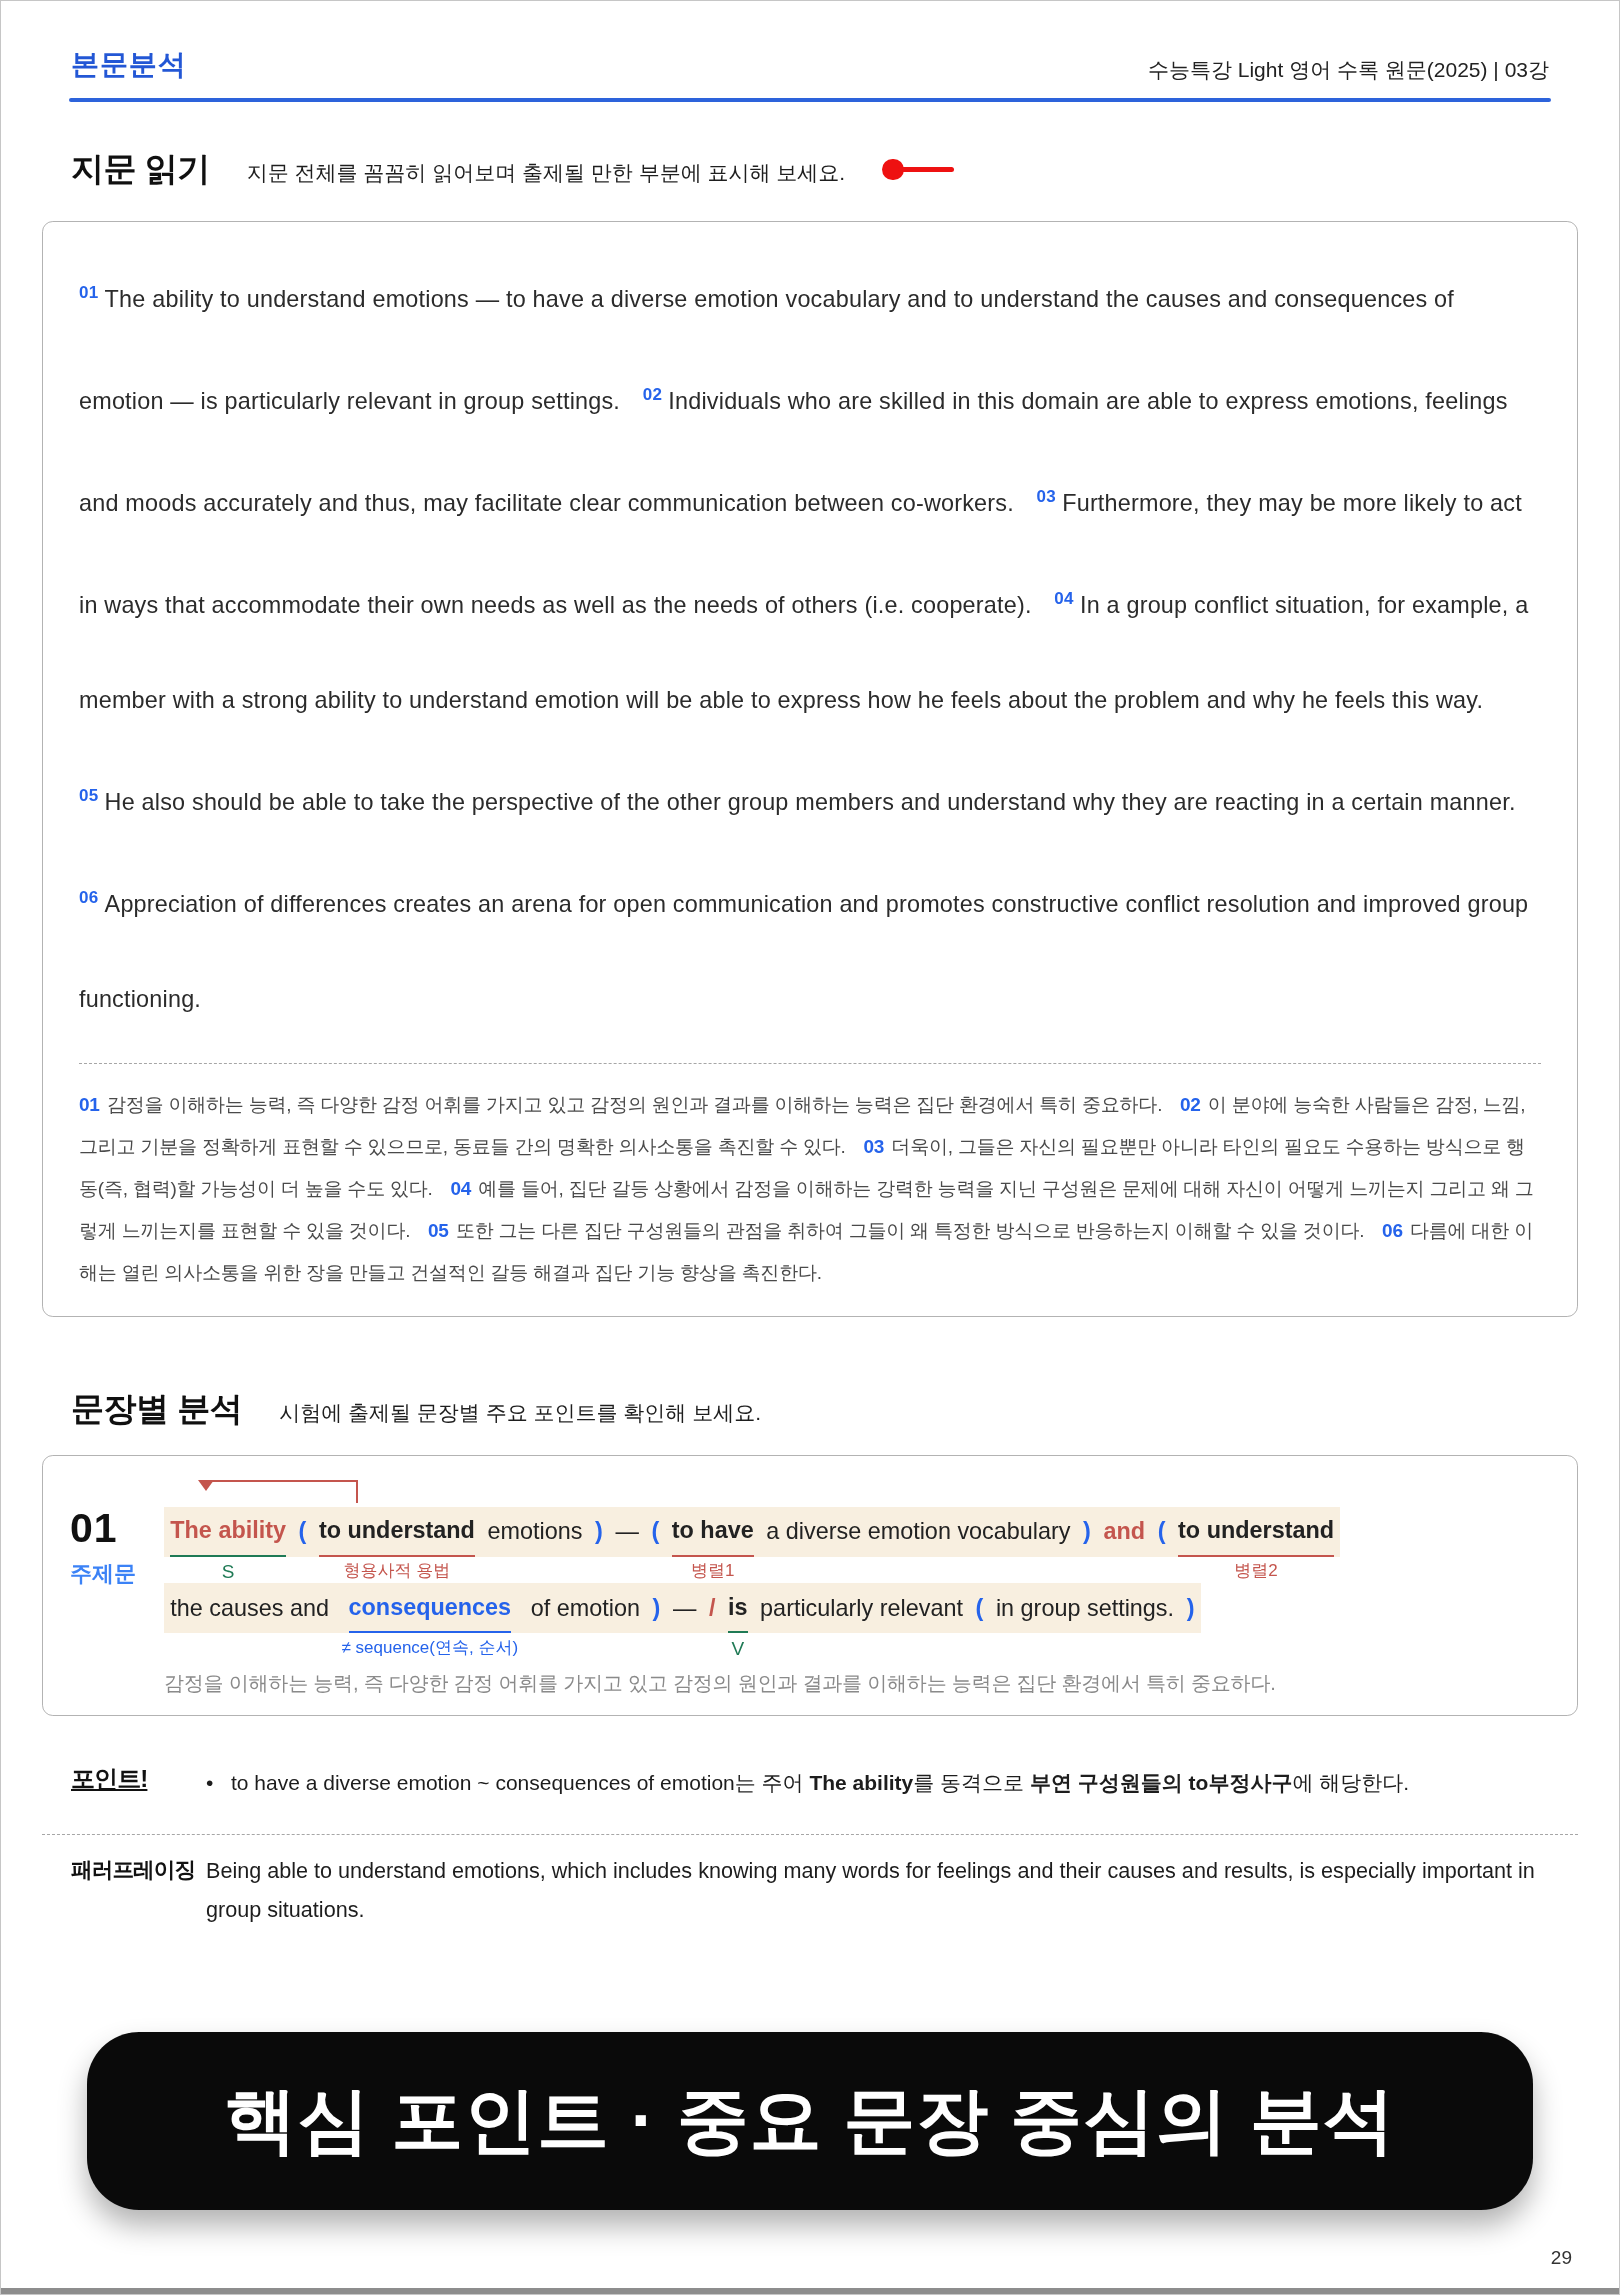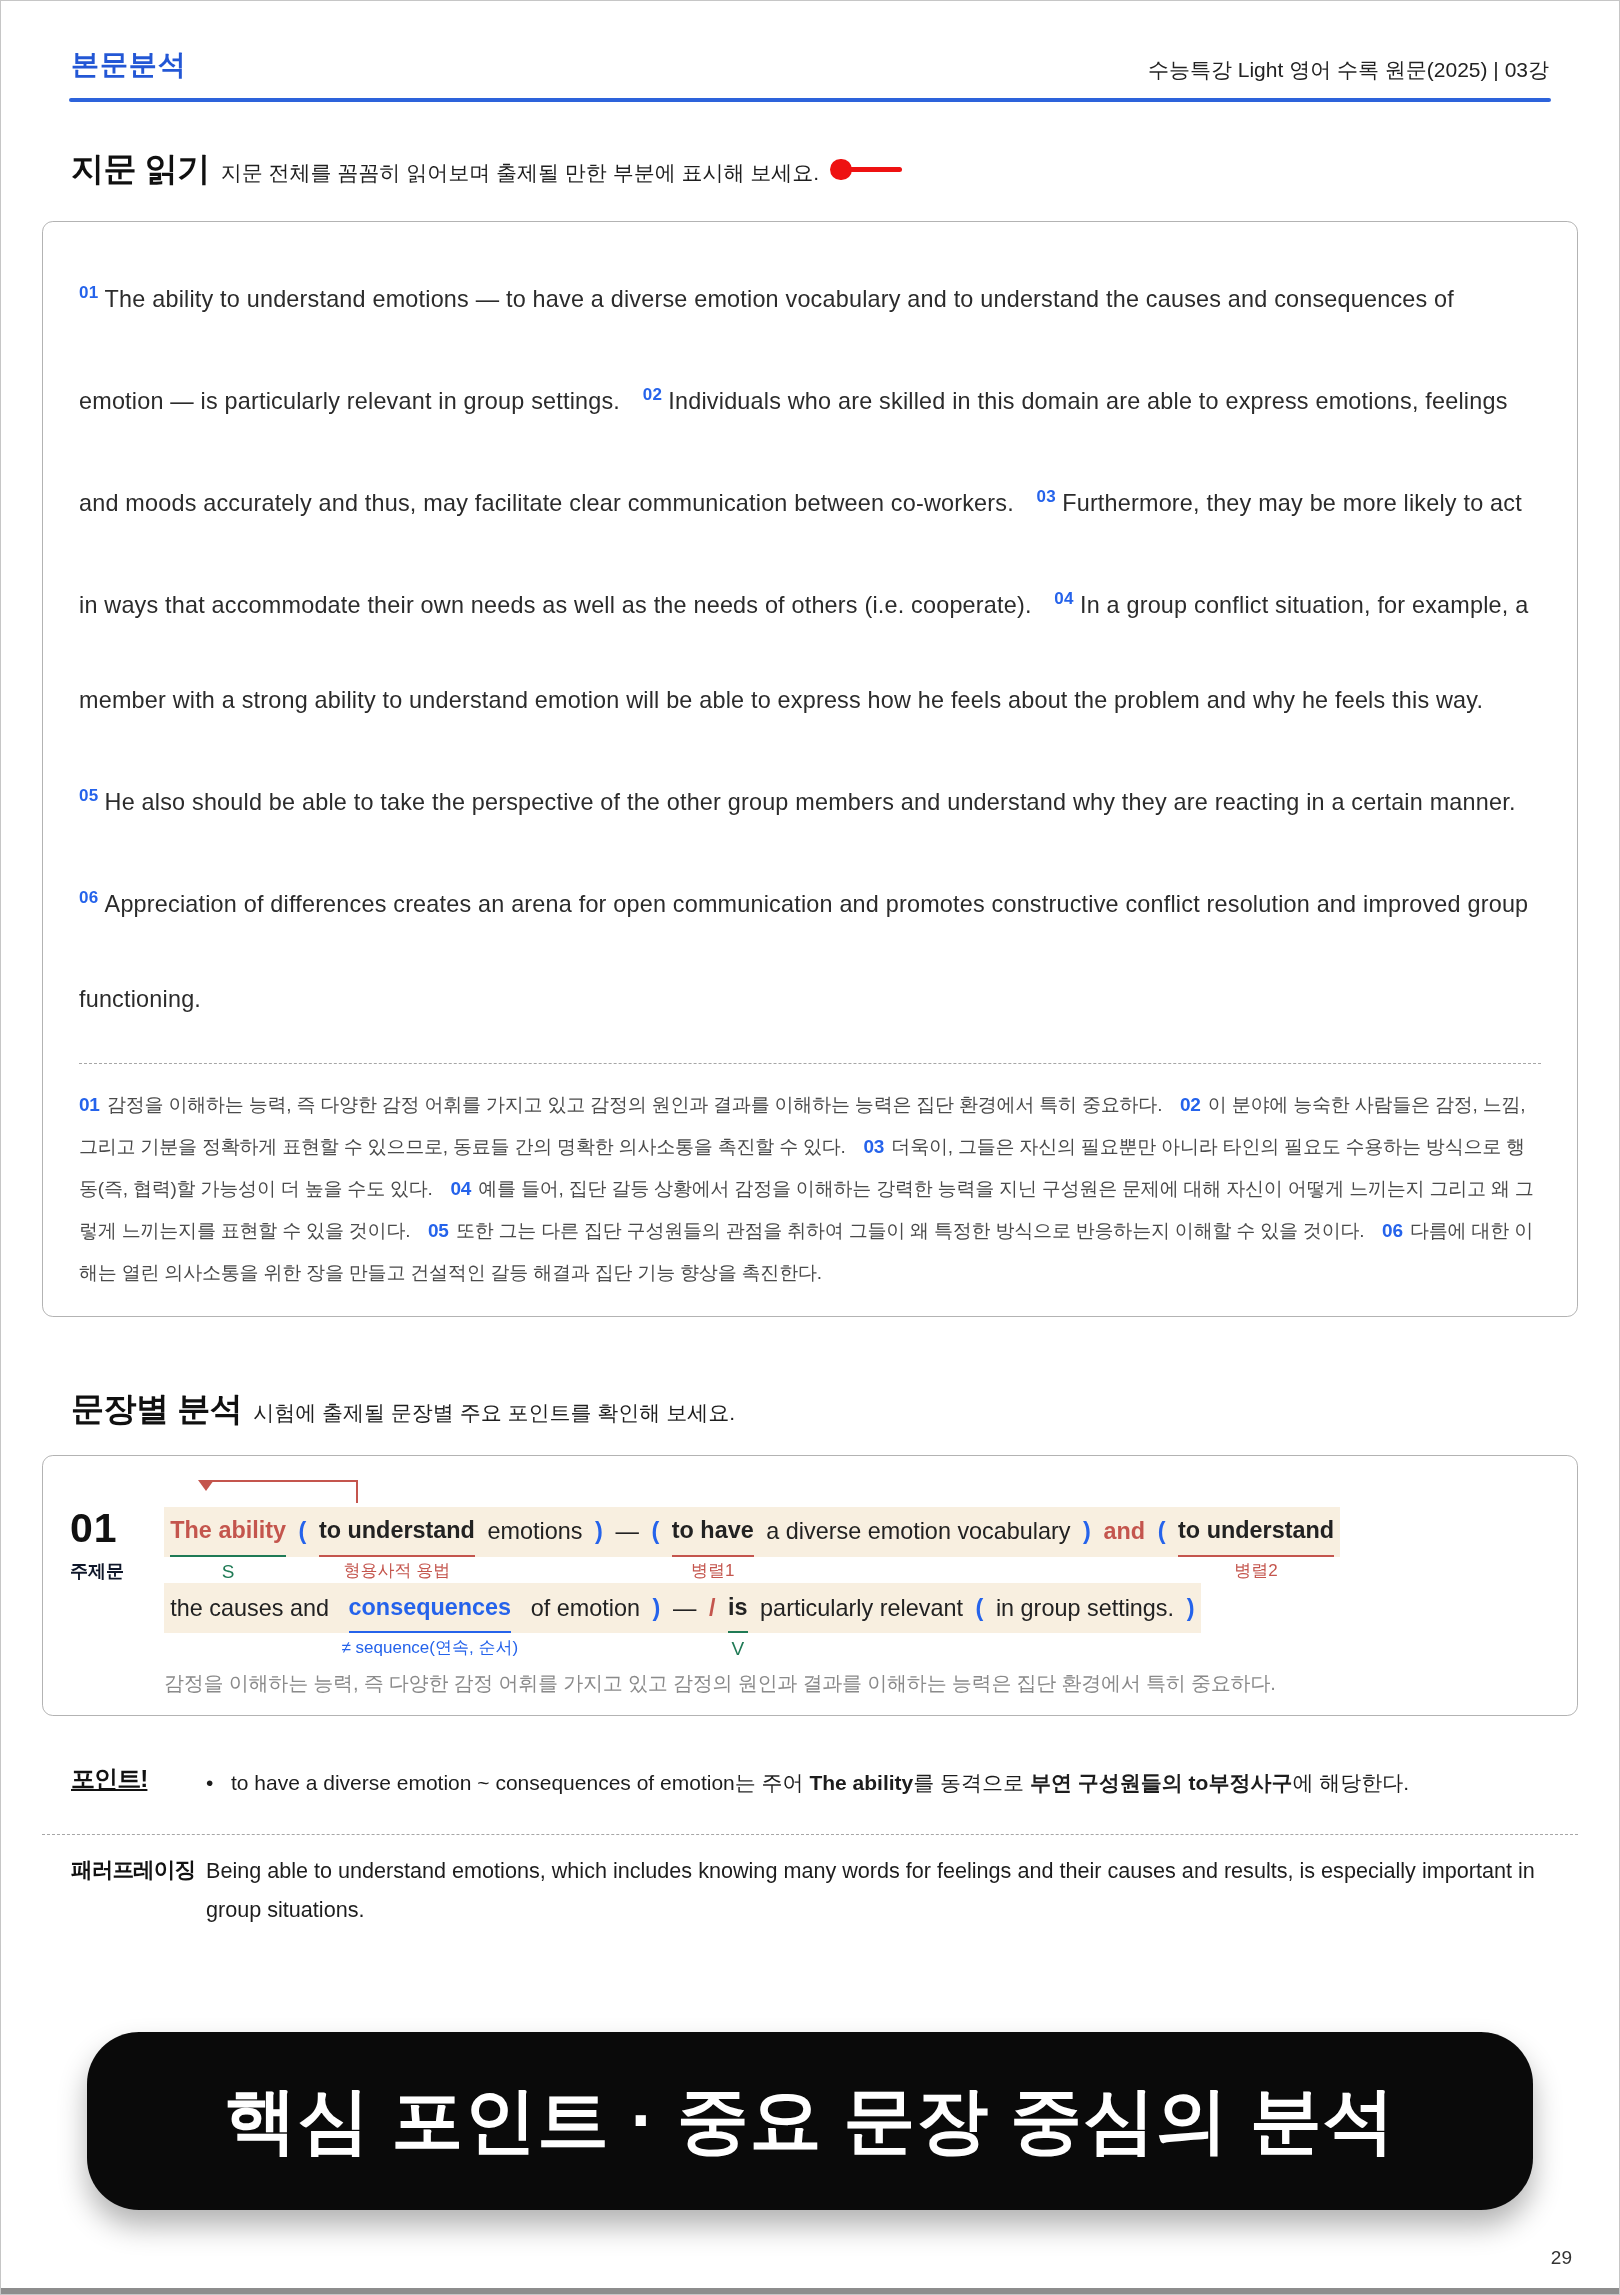--- a/index.html
+++ b/index.html
@@ -8,40 +8,40 @@
   .page{
     position:relative; width:1620px; height:2295px; margin:0 auto;
     background:#ffffff; border:0.9px solid #c6c6c6; overflow:hidden;
   }
   
   .header{ display:flex; justify-content:space-between; align-items:flex-end; padding:45px 70px 0 70px; }
   .header-title{ color:#2357d5; font-size:28px; font-weight:800; letter-spacing:0.9px; }
   .header-right{ color:#222; font-size:21px; }
   .header-rule{ height:3.6px; background:#2d63db; border-radius:2.7px; margin:14.4px 68px 0; }
   
-  .section-row{ display:flex; align-items:baseline; gap:11px; padding:0 70px; margin-top:45px; }
+  .section-row{ display:flex; align-items:baseline; gap:37px; padding:0 70px; margin-top:45px; }
   .section-title{ font-size:33px; font-weight:800; color:#101010; letter-spacing:-0.5px; }
   .section-sub{ font-size:21px; color:#1e1e1e; }
   .marker-icon{ position:relative; width:77px; height:23.4px; align-self:center; }
   .marker-icon .dot{ position:absolute; left:0; top:0.9px; width:21.6px; height:21.6px; background:#ee1111; border-radius:50%; }
   .marker-icon .line{ position:absolute; left:16px; top:9px; width:56px; height:5.4px; background:#ee1111; border-radius:2.7px; }
   
   .passage-box{ margin:29px 41px 0; border:1.8px solid #b3b3b3; border-radius:10.8px; padding:23.4px 36px 21.6px; }
   .passage-en{ font-size:23.4px; color:#2b2b2b; line-height:95px; letter-spacing:0.2px; }
   .sentence{ margin-right:16px; }
   .snum{ color:#2563eb; font-size:17px; font-weight:700; vertical-align:9px; margin-right:6.3px; }
   .passage-divider{ border-top:1.8px dashed #a6a6a6; margin:16px 0 20px; }
   .passage-ko{ font-size:19px; color:#4a4a4a; line-height:42px; letter-spacing:-0.2px; }
   .knum{ color:#2563eb; font-weight:700; margin:0 7.2px 0 12.6px; }
   .kseg:first-child .knum{ margin-left:0; }
   
   .analysis-box{ margin:23.4px 41px 0; border:1.8px solid #b3b3b3; border-radius:10.8px; padding:21.6px 31px 18px 27px; display:flex; }
   .analysis-left{ width:94px; flex:none; padding-top:27px; text-align:left; }
   .analysis-num{ font-size:41px; font-weight:700; color:#111; letter-spacing:0.9px; }
-  .analysis-tag{ font-size:18px; color:#0f172a; margin-top:7.2px; font-weight:700; }
+  .analysis-tag{ font-size:22px; color:#3b82f6; margin-top:7.2px; font-weight:700; }
   .analysis-right{ flex:1; min-width:0; }
   .tokline{ display:flex; align-items:flex-start; position:relative; width:max-content; max-width:100%; }
   .tokline.first{ margin-top:29px; }
   .tokline.second{ margin-top:0; }
   .tok{ display:flex; flex-direction:column; align-items:center;
         background:linear-gradient(#f8efe0,#f8efe0) no-repeat; background-size:100% 50px; padding:0 6.3px; }
   .tok .t{ height:50px; display:flex; align-items:center; font-size:23.4px; color:#222; white-space:pre; }
   .t.bold{ font-weight:700; }
   .t.red{ color:#c4554d; font-weight:700; }
   .t.blue{ color:#2563eb; font-weight:700; }

